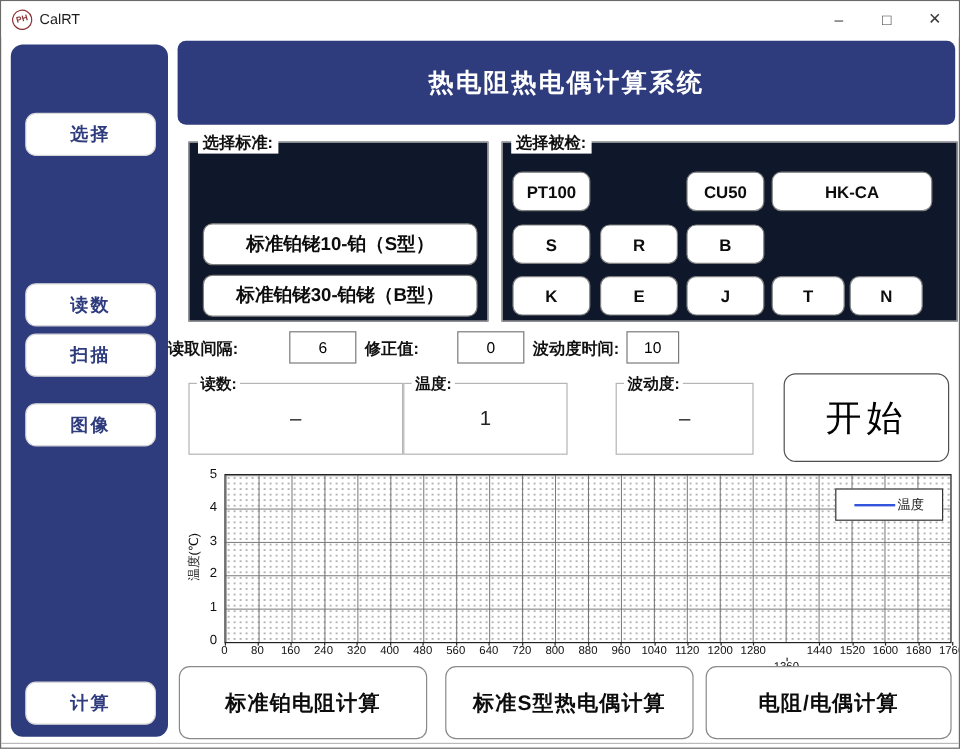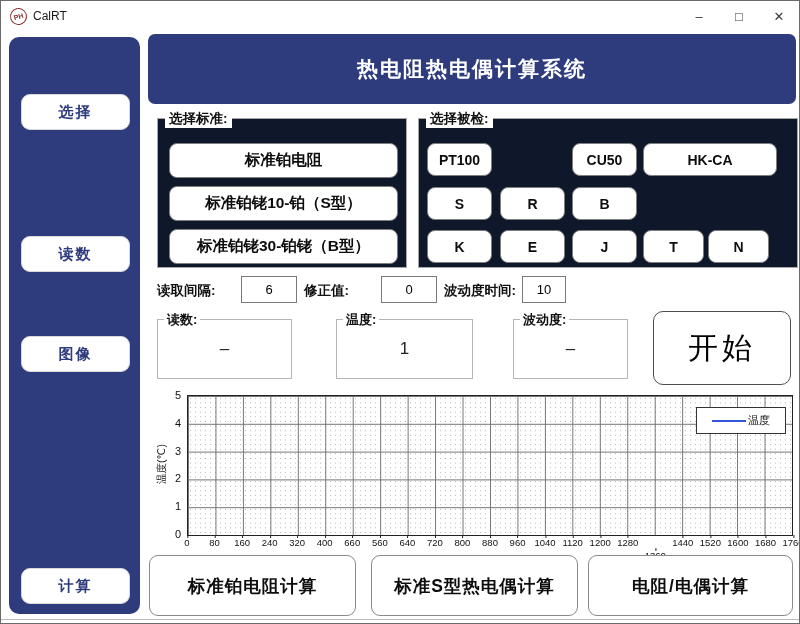--- a/index.html
+++ b/index.html
@@ -71,58 +71,58 @@
   <div class="app-title">CalRT</div>
   <div class="tb-spacer"></div>
   <div class="tb-btn">–</div>
   <div class="tb-btn">□</div>
   <div class="tb-btn">✕</div>
 </div>
 
 <div class="sidebar">
   <div class="side-btn" style="top:57px;">选择</div>
   <div class="side-btn" style="top:199px;">读数</div>
+  <div class="side-btn" style="top:241px;">扫描</div>
   <div class="side-btn" style="top:531px;">计算</div>
   <div class="side-btn" style="top:299px;">图像</div>
 </div>
 
 <div class="main-header">
   <span>热电阻热电偶计算系统</span>
 </div>
 
 <div class="groupbox" style="left:156px;top:117px;width:248px;height:148px;">
   <span class="gb-label">选择标准:</span>
-  <div class="btn std-btn" style="top:24px;">标准铂电阻</div>
   <div class="btn std-btn" style="top:67px;">标准铂铑10-铂（S型）</div>
   <div class="btn std-btn" style="top:110px;">标准铂铑30-铂铑（B型）</div>
 </div>
 
 <div class="groupbox" style="left:417px;top:117px;width:378px;height:148px;">
   <span class="gb-label">选择被检:</span>
   <div class="btn dut-btn" style="left:8px;top:24px;width:63px;">PT100</div>
   <div class="btn dut-btn" style="left:153px;top:24px;width:63px;">CU50</div>
   <div class="btn dut-btn" style="left:224px;top:24px;width:132px;">HK-CA</div>
   <div class="btn dut-btn" style="left:8px;top:68px;width:63px;">S</div>
   <div class="btn dut-btn" style="left:81px;top:68px;width:63px;">R</div>
   <div class="btn dut-btn" style="left:153px;top:68px;width:63px;">B</div>
   <div class="btn dut-btn" style="left:8px;top:111px;width:63px;">K</div>
   <div class="btn dut-btn" style="left:81px;top:111px;width:63px;">E</div>
   <div class="btn dut-btn" style="left:153px;top:111px;width:63px;">J</div>
   <div class="btn dut-btn" style="left:224px;top:111px;width:59px;">T</div>
   <div class="btn dut-btn" style="left:289px;top:111px;width:59px;">N</div>
 </div>
 
-<span class="param-label" style="left:156px;">读取间隔:</span>
+<span class="param-label" style="left:139px;">读取间隔:</span>
 <input class="param-input" style="left: 240px; width: 54px;" value="6">
 <span class="param-label" style="left:303px;">修正值:</span>
 <input class="param-input" style="left: 380px; width: 54px;" value="0">
 <span class="param-label" style="left:443px;">波动度时间:</span>
 <input class="param-input" style="left: 521px; width: 42px;" value="10">
 
-<div class="readout" style="left:156px;width:133px;">
+<div class="readout" style="left:156px;width:133px;padding-left:44px;">
   <span class="gb-label">读数:</span>
   <div class="ro-value">–</div>
 </div>
 <div class="readout" style="left:335px;width:135px;">
   <span class="gb-label">温度:</span>
   <div class="ro-value">1</div>
 </div>
 <div class="readout" style="left:512px;width:113px;">
   <span class="gb-label">波动度:</span>
   <div class="ro-value">–</div>
@@ -139,21 +139,21 @@
     <span style="top: 20%;">4</span>
     <span style="top: 0%;">5</span>
   </div>
 <div class="x-ticks">
     <span style="left: 0%;">0</span>
     <span style="left: 4.54545%;">80</span>
     <span style="left: 9.09091%;">160</span>
     <span style="left: 13.6364%;">240</span>
     <span style="left: 18.1818%;">320</span>
     <span style="left: 22.7273%;">400</span>
-    <span style="left: 27.2727%;">660</span>
+    <span style="left: 27.2727%;">480</span>
     <span style="left: 31.8182%;">560</span>
     <span style="left: 36.3636%;">640</span>
     <span style="left: 40.9091%;">720</span>
     <span style="left: 45.4545%;">800</span>
     <span style="left: 50%;">880</span>
     <span style="left: 54.5455%;">960</span>
     <span style="left: 59.0909%;">1040</span>
     <span style="left: 63.6364%;">1120</span>
     <span style="left: 68.1818%;">1200</span>
     <span style="left: 72.7273%;">1280</span>

